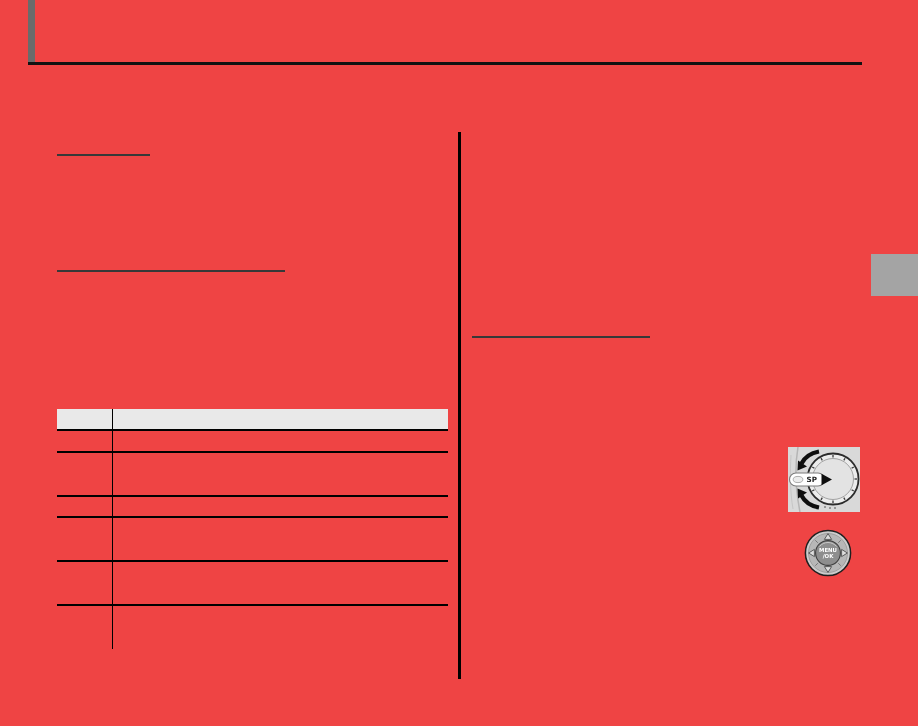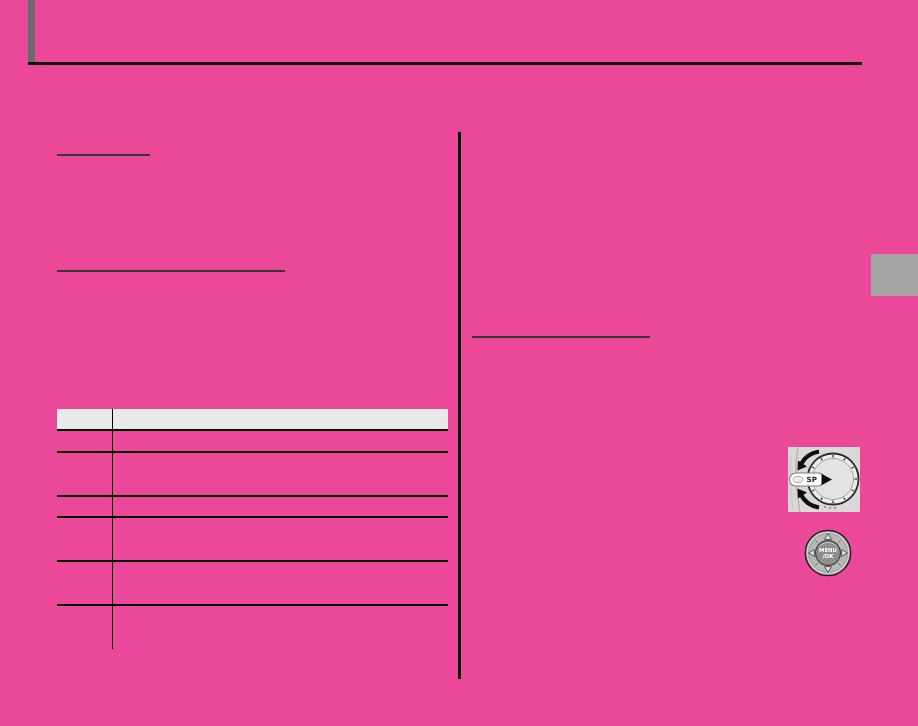--- a/index.html
+++ b/index.html
@@ -2,21 +2,21 @@
 <html><head>
 <meta charset="utf-8">
 <style>
   html,body{margin:0;padding:0;}
   body{
     width:918px;height:726px;
     background:#ffffff;
     font-family:"DejaVu Sans", sans-serif;
     position:relative;overflow:hidden;
   }
-  .page{position:absolute;left:0;top:0;width:918px;height:726px;background:#ec4899;}
+  .page{position:absolute;left:0;top:0;width:918px;height:726px;background:#ef4444;}
 
   
   .header-accent-bar{position:absolute;left:28px;top:0;width:7px;height:64px;background:#6b6b6b;}
   .header-rule{position:absolute;left:28px;top:62px;width:834px;height:3px;background:#111111;}
 
   
   .underline{position:absolute;height:2.4px;background:#383838;}
   .u1{left:57px;top:153.5px;width:93px;}
   .u2{left:57px;top:269.5px;width:228px;}
   .u3{left:472px;top:335.5px;width:178px;}

